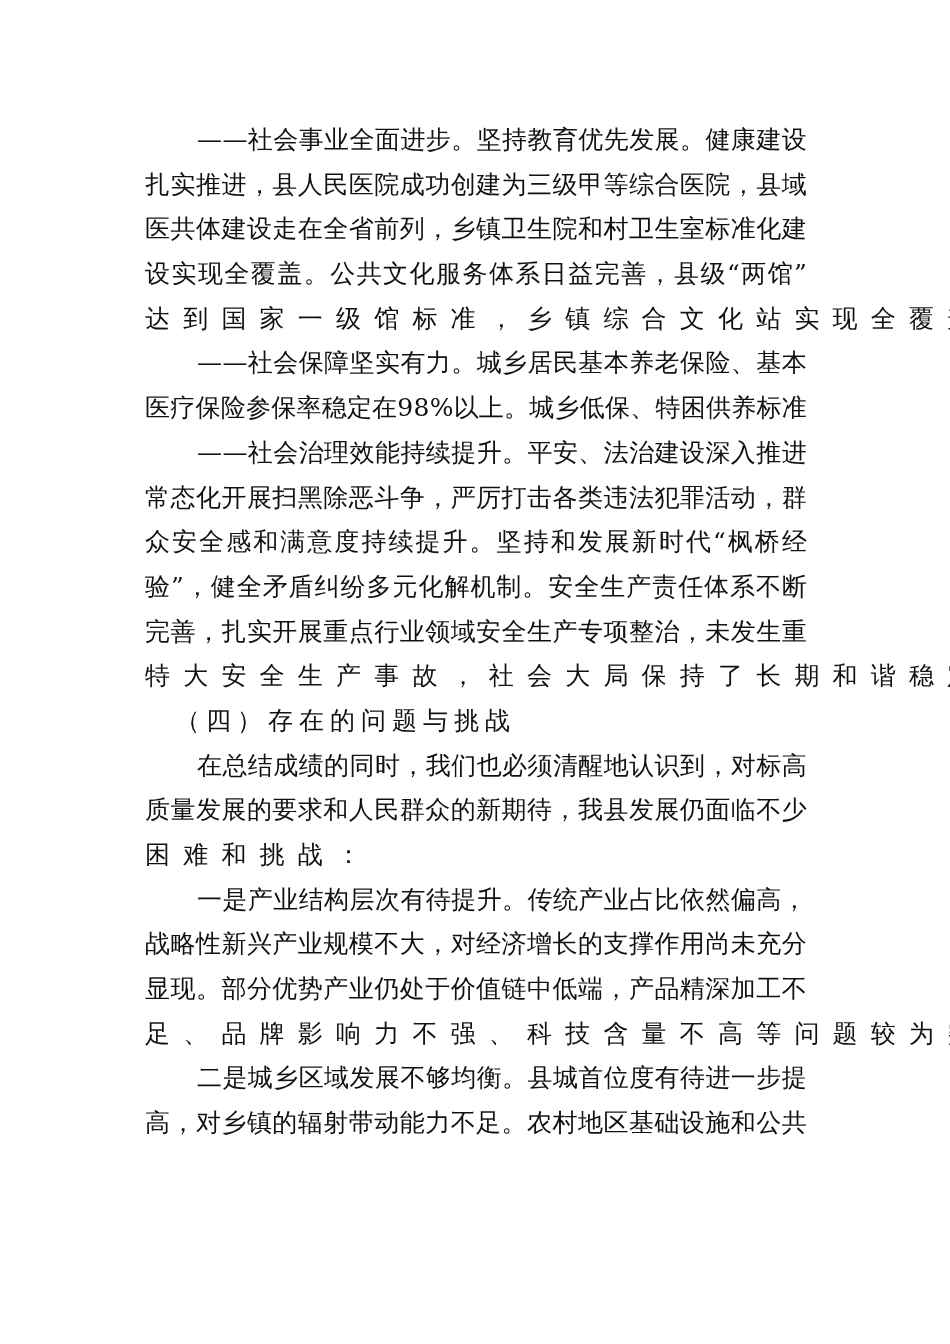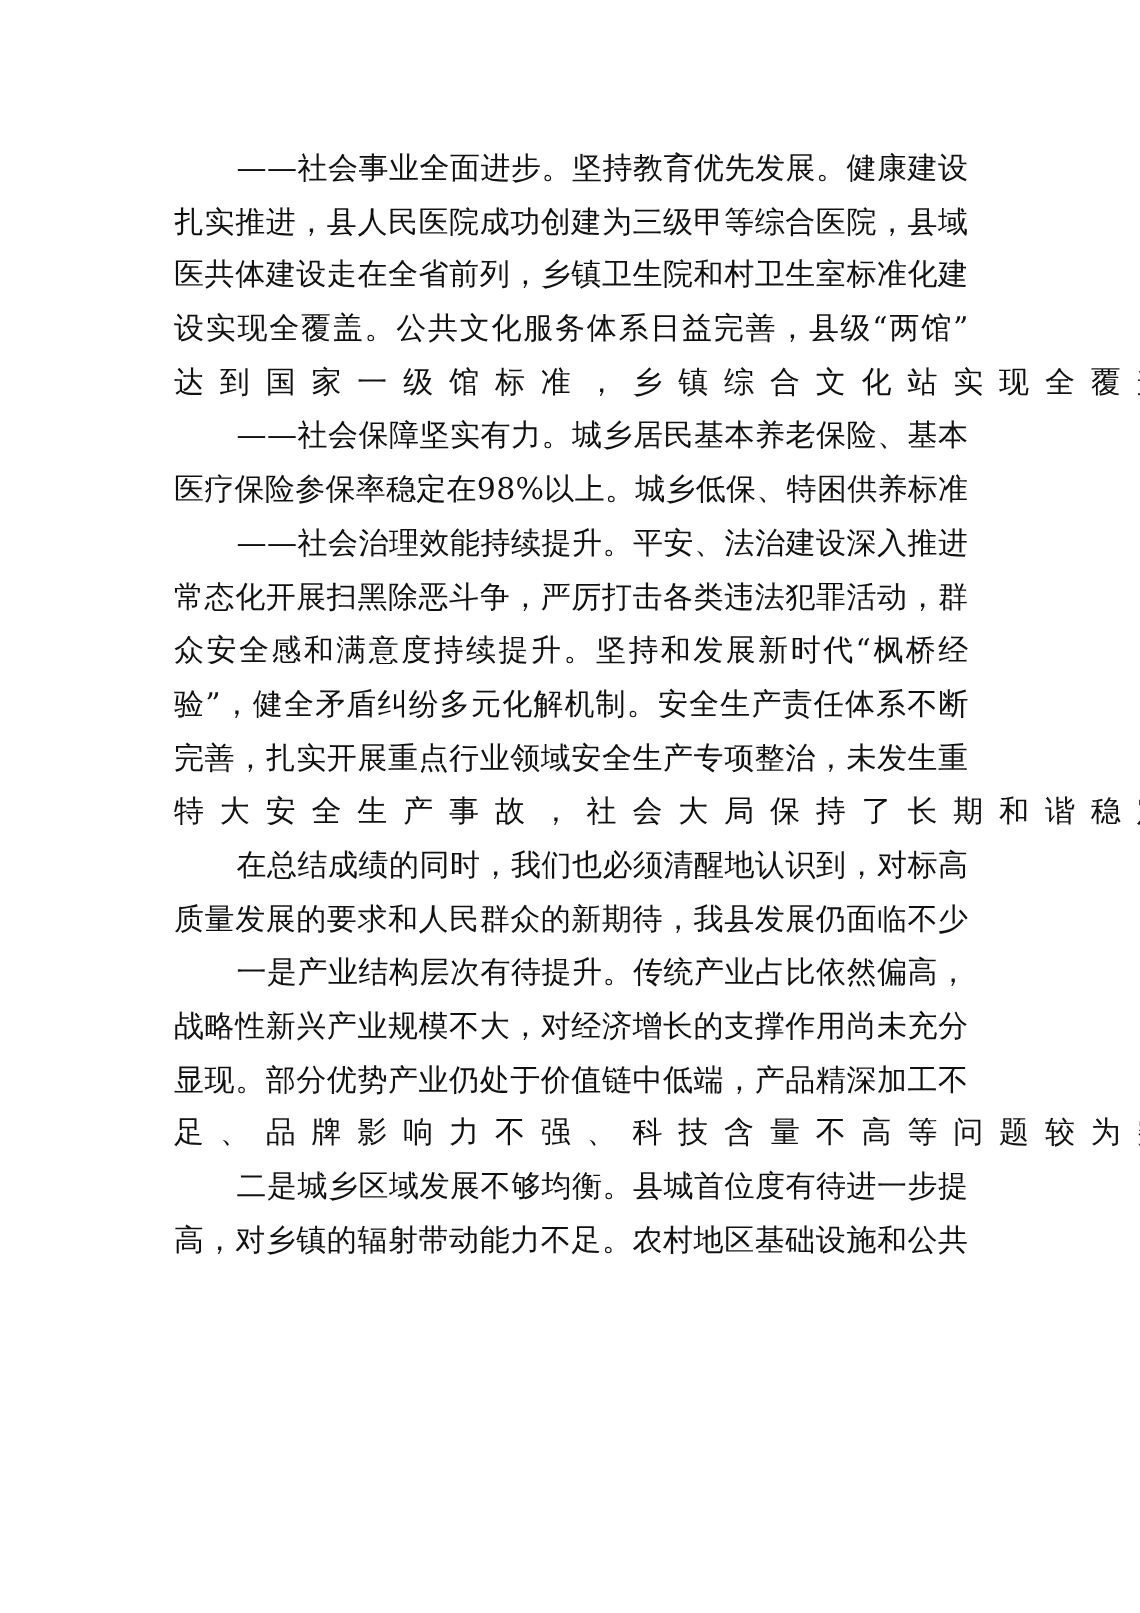--- a/index.html
+++ b/index.html
@@ -356,20 +356,23 @@
         <span>治</span>
         <span>，</span>
         <span>未</span>
         <span>发</span>
         <span>生</span>
         <span>重</span>
       </div>
     <div class="line last">特大安全生产事故，社会大局保持了长期和谐稳定。</div>
   </div>
 
+  <div class="para">
+    <div class="line heading">（四）存在的问题与挑战</div>
+  </div>
 
   <div class="para">
     <div class="line indent" style="display: flex; justify-content: space-between;">
         <span>在</span>
         <span>总</span>
         <span>结</span>
         <span>成</span>
         <span>绩</span>
         <span>的</span>
         <span>同</span>
@@ -412,20 +415,21 @@
         <span>我</span>
         <span>县</span>
         <span>发</span>
         <span>展</span>
         <span>仍</span>
         <span>面</span>
         <span>临</span>
         <span>不</span>
         <span>少</span>
       </div>
+    <div class="line last">困难和挑战：</div>
   </div>
 
   <div class="para">
     <div class="line indent" style="display: flex; justify-content: space-between;">
         <span>一</span>
         <span>是</span>
         <span>产</span>
         <span>业</span>
         <span>结</span>
         <span>构</span>

